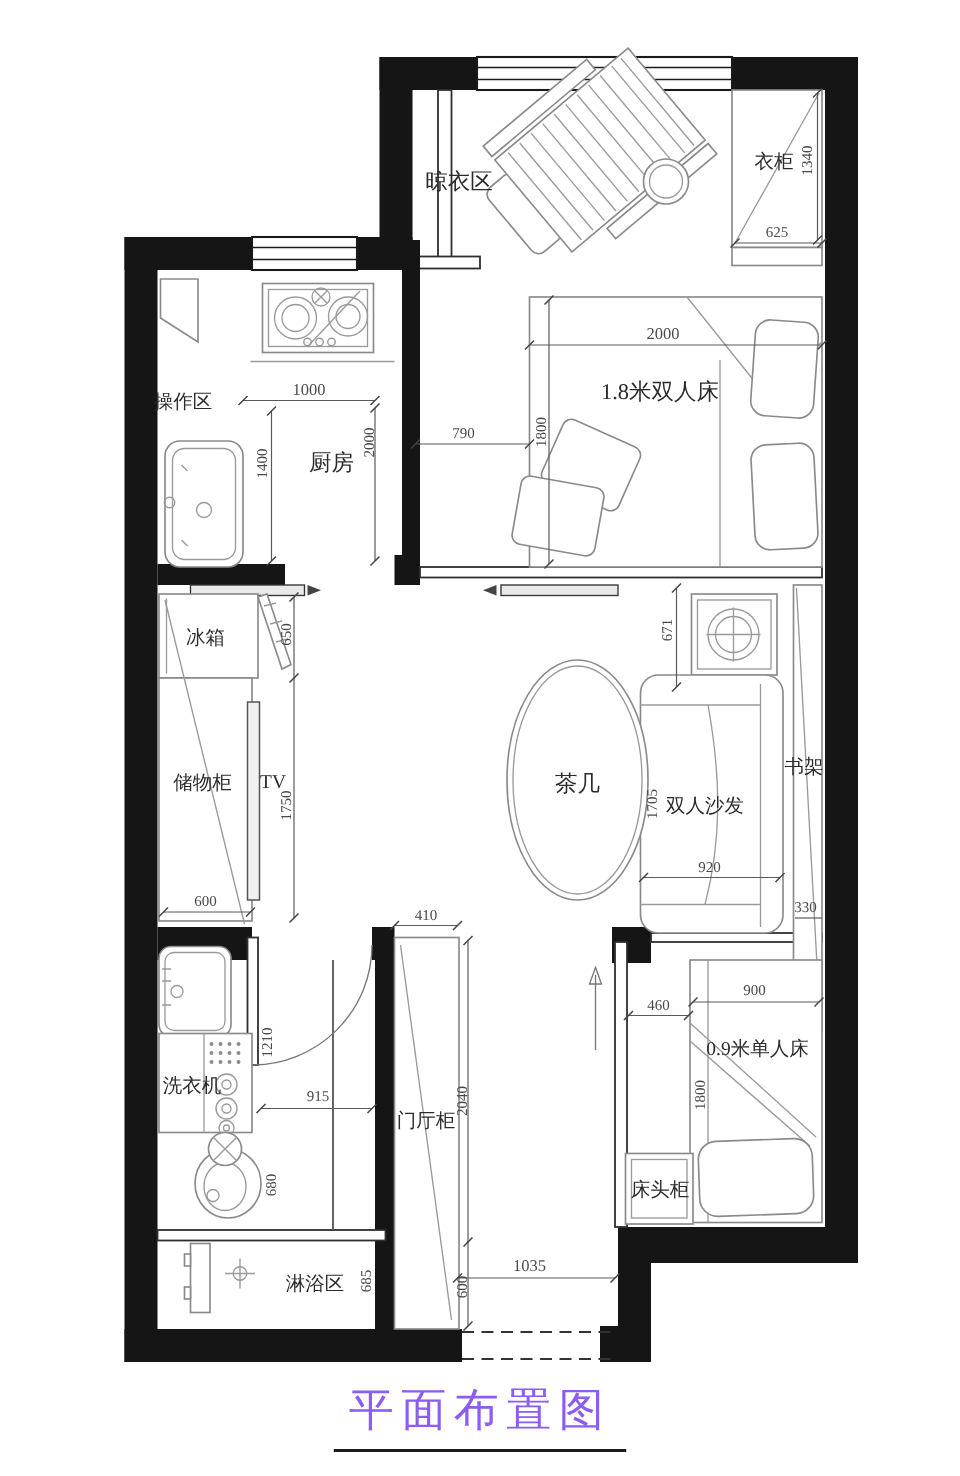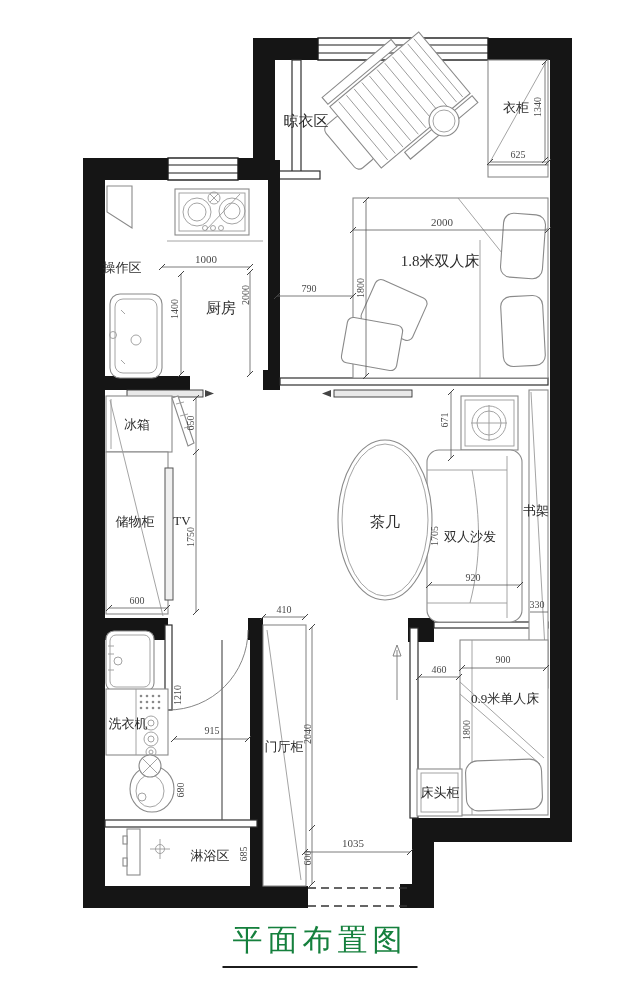--- a/index.html
+++ b/index.html
@@ -13,21 +13,21 @@
   .dim-lg{font-size:11px;fill:#4a4a4a;}
   .wall{fill:#151515;}
   .thinwall{fill:#fff;stroke:#2f2f2f;stroke-width:1.2;}
   .win{fill:#fff;stroke:#1a1a1a;stroke-width:1.4;}
   .winline{stroke:#1a1a1a;stroke-width:1;}
   .furn{fill:#ffffff;stroke:#8a8a8a;stroke-width:1.1;}
   .furn2{fill:none;stroke:#9a9a9a;stroke-width:0.9;}
   .dimline{stroke:#5a5a5a;stroke-width:0.8;fill:none;}
   .tick{stroke:#444;stroke-width:1;}
   .title{position:absolute;left:50%;top:920px;transform:translateX(-50%);
-         font-size:30px;letter-spacing:5px;color:#15803d;font-weight:500;
+         font-size:30px;letter-spacing:5px;color:#8b5cf6;font-weight:500;
          padding:0 10px 5px 10px;border-bottom:2px solid #1c1c1c;white-space:nowrap;}
 </style>
 </head>
 <body>
 
 <div class="stage">
 <svg width="640" height="984" viewBox="0 0 640 984">
 
   <g>
     <rect class="wall" x="253" y="38" width="65" height="22"></rect>

